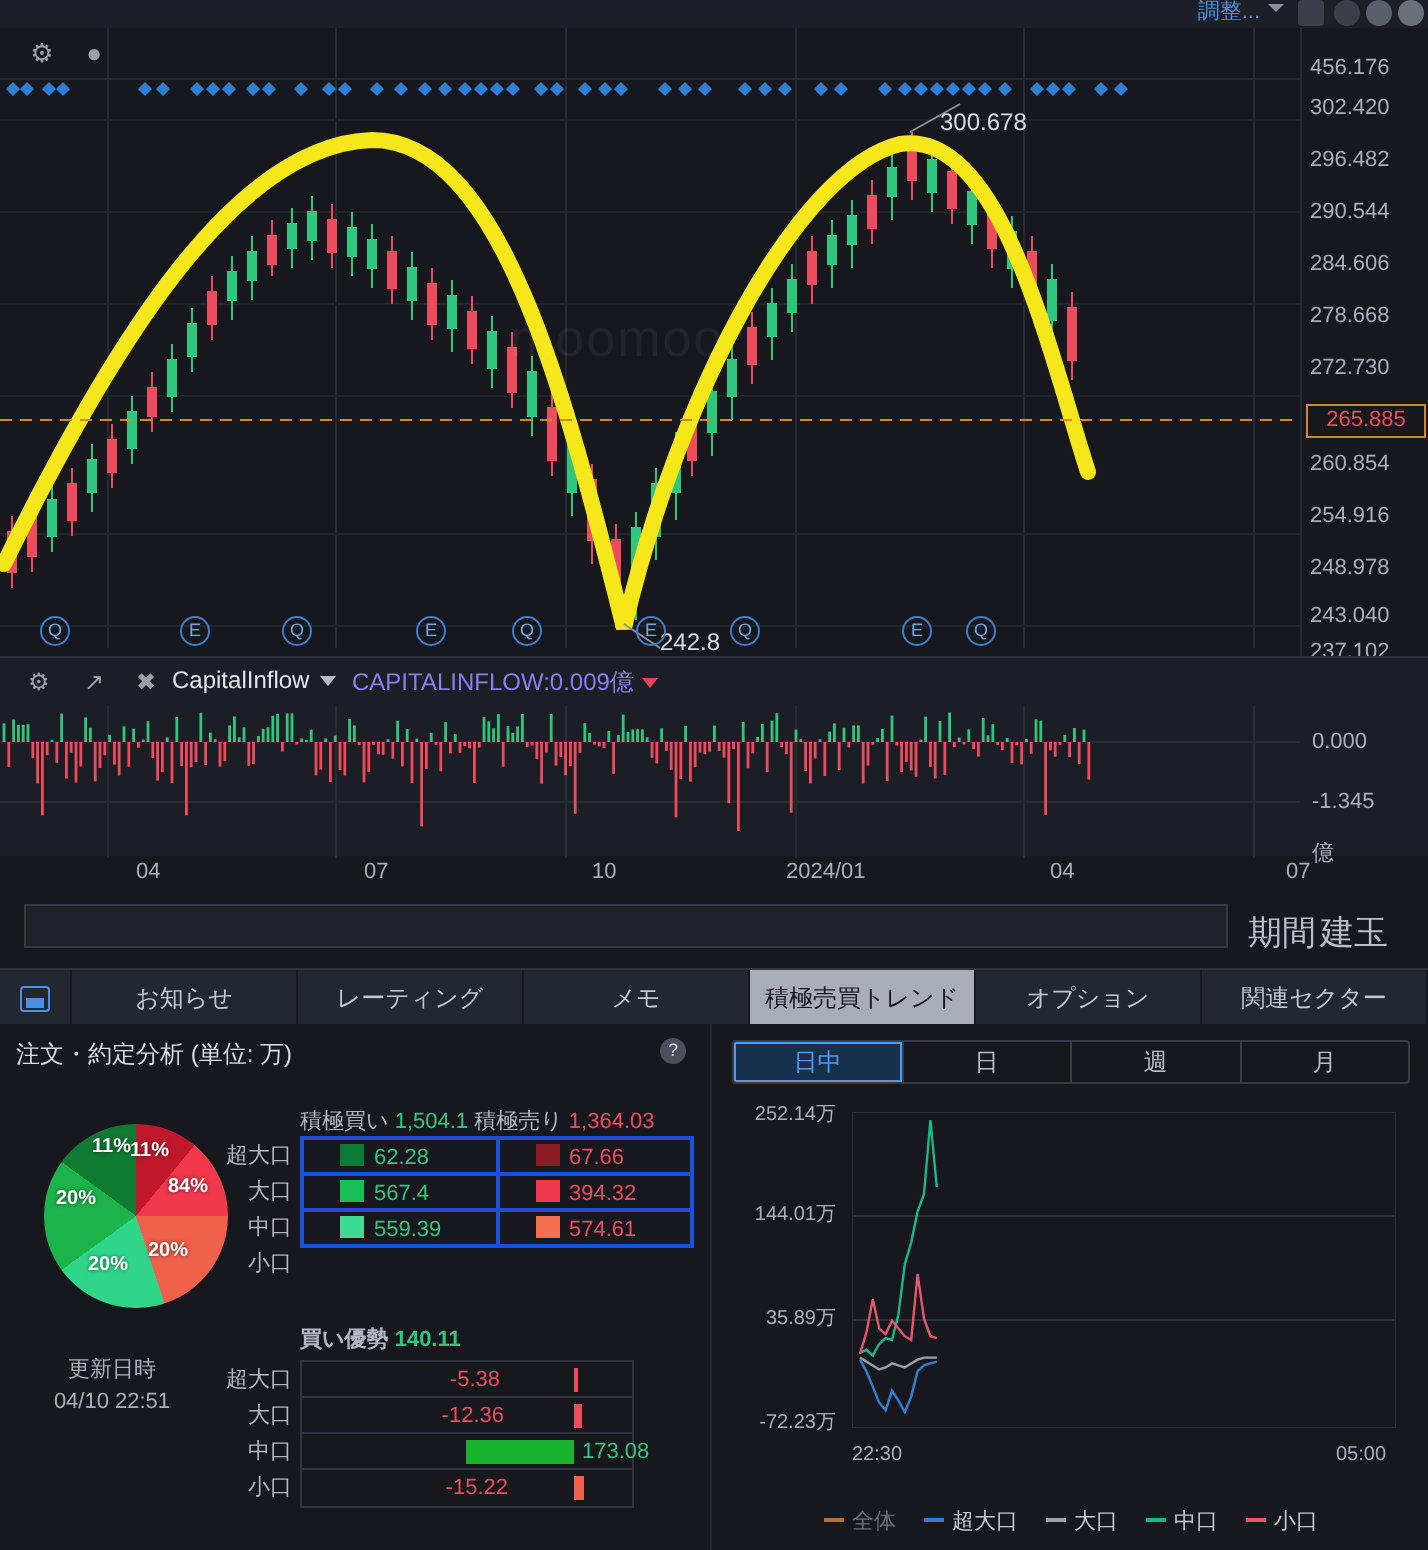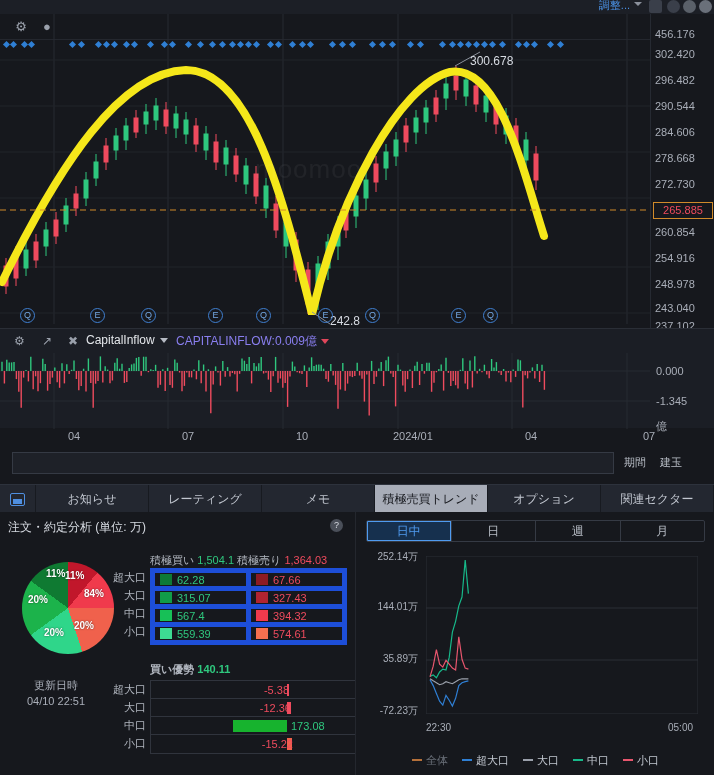--- a/index.html
+++ b/index.html
@@ -106,21 +106,21 @@
   .sub-axis { position: absolute; right: 0; top: 24px; width: 64px; height: 76px; }
   .sub-axis .lbl { position: absolute; left: 6px; font-size: 11px; color: #a9aeb8; }
 
   
   .time-axis { position: absolute; top: 430px; left: 0; width: 714px; height: 22px; }
   .time-axis .t { position: absolute; font-size: 11px; color: #a9aeb8; }
   .range-bar {
     position: absolute; top: 452px; left: 12px; width: 602px; height: 22px;
     border: 1px solid #353a44; background: #1e2128;
   }
-  .range-right { position: absolute; top: 455px; left: 624px; font-size: 11px; color: #b8bdc6; }
+  .range-right { position: absolute; top: 455px; left: 624px; font-size: 17px; color: #b8bdc6; }
 
   
   .tabbar {
     position: absolute; top: 484px; left: 0; width: 714px; height: 28px;
     background: #232730; display: flex; border-top: 1px solid #2d323c;
   }
   .tab {
     flex: 1; text-align: center; font-size: 12px; line-height: 28px;
     color: #c2c7d0; border-right: 1px solid #171a20; cursor: default;
   }
@@ -157,36 +157,36 @@
 
   .flow-head { position: absolute; left: 150px; top: 41px; font-size: 11px; white-space: nowrap; }
   .flow-head .k { color: #b2b7c0; }
   .flow-head .buy { color: #2fc77e; }
   .flow-head .sell { color: #ef4b5e; }
 
   .tbl {
     position: absolute; left: 150px; top: 56px; width: 197px;
     border: 1px solid #30343d; border-collapse: collapse;
   }
-  .tbl td { border: 5px solid #1d4ed8; height: 18px; padding: 0 5px; font-size: 11px; }
+  .tbl td { border: 2px solid #1d4ed8; height: 18px; padding: 0 18px; font-size: 11px; }
   .tbl .sw { display: inline-block; width: 12px; height: 11px; vertical-align: -1px; margin-right: 5px; }
   .rowlabel {
     position: absolute; left: 100px; font-size: 11px; color: #b2b7c0;
     width: 46px; text-align: right;
   }
 
   .adv { position: absolute; left: 150px; top: 150px; font-size: 11px; font-weight: bold; }
   .adv .k { color: #b2b7c0; }
   .adv .v { color: #2fc77e; }
 
   .upd { position: absolute; left: 18px; top: 165px; width: 76px; text-align: center;
          font-size: 11px; color: #a9aeb8; line-height: 16px; }
 
   .net {
-    position: absolute; left: 150px; top: 168px; width: 206px; height: 74px;
+    position: absolute; left: 150px; top: 168px; width: 167px; height: 74px;
     border: 1px solid #30343d;
   }
   .net .nrow { position: relative; height: 18px; border-bottom: 1px solid #30343d; }
   .net .nrow:last-child { border-bottom: none; }
   .net .nbar { position: absolute; top: 3px; height: 12px; }
   .net .nval { position: absolute; top: 2px; font-size: 11px; line-height: 14px; }
   .net-label { position: absolute; left: 100px; width: 46px; text-align: right;
                font-size: 11px; color: #b2b7c0; }
 
   
@@ -782,28 +782,20 @@
             <tr>
           <td style="width:50%">
             <span class="sw" id="sw-b0" style="background: rgb(13, 122, 54);"></span><span style="color:#2fc77e">62.28</span>
           </td>
           <td>
             <span class="sw" id="sw-s0" style="background: rgb(140, 27, 36);"></span><span style="color:#ef4b5e">67.66</span>
           </td>
         </tr>
         <tr>
           <td>
-            <span class="sw" id="sw-b1" style="background: rgb(17, 156, 73);"></span><span style="color:#2fc77e">315.07</span>
-          </td>
-          <td>
-            <span class="sw" id="sw-s1" style="background: rgb(176, 36, 48);"></span><span style="color:#ef4b5e">327.43</span>
-          </td>
-        </tr>
-        <tr>
-          <td>
             <span class="sw" id="sw-b2" style="background: rgb(23, 192, 87);"></span><span style="color:#2fc77e">567.4</span>
           </td>
           <td>
             <span class="sw" id="sw-s2" style="background: rgb(240, 58, 76);"></span><span style="color:#ef4b5e">394.32</span>
           </td>
         </tr>
         <tr>
           <td>
             <span class="sw" id="sw-b3" style="background: rgb(61, 219, 146);"></span><span style="color:#2fc77e">559.39</span>
           </td>

